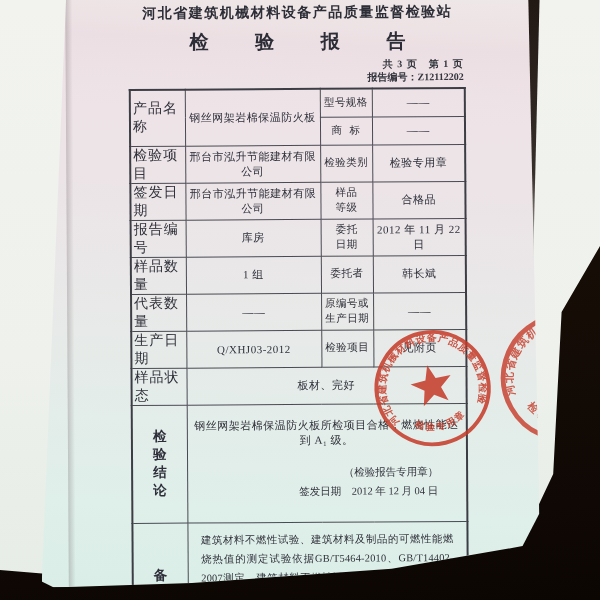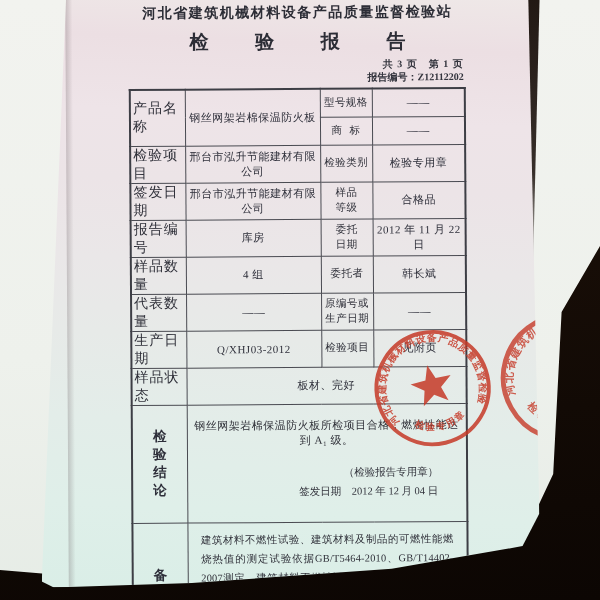--- a/index.html
+++ b/index.html
@@ -122,21 +122,21 @@
       </tr>
       <tr class="h30">
         <td class="lab">报告编号</td>
         <td class="val">库房</td>
         <td class="lab2">委托
 日期</td>
         <td class="val">2012 年 11 月 22 日</td>
       </tr>
       <tr class="h26">
         <td class="lab">样品数量</td>
-        <td class="val">4 组</td>
+        <td class="val">1 组</td>
         <td class="lab2">委托者</td>
         <td class="val">韩长斌</td>
       </tr>
       <tr class="h30">
         <td class="lab">代表数量</td>
         <td class="val">——</td>
         <td class="lab2">原编号或
 生产日期</td>
         <td class="val">——</td>
       </tr>

